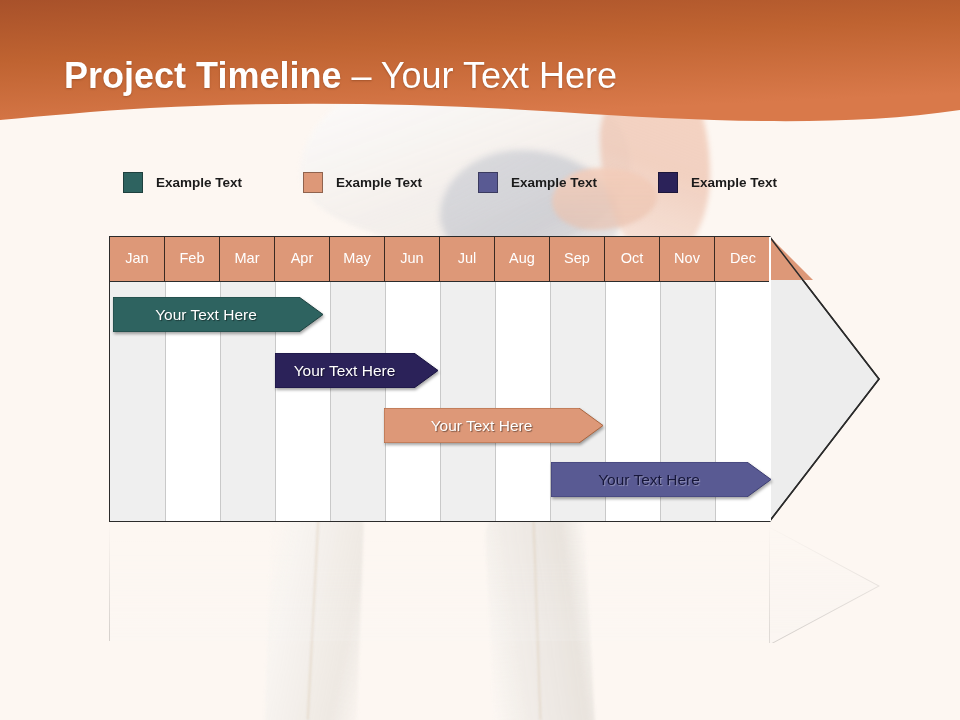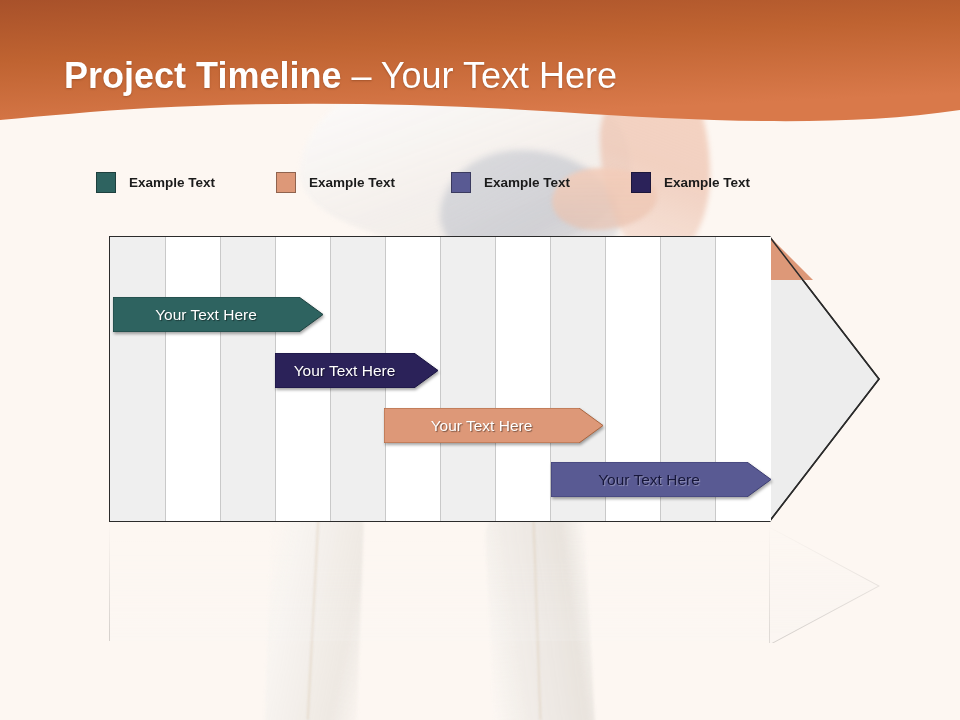--- a/index.html
+++ b/index.html
@@ -104,21 +104,21 @@
     color: #ffffff;
     white-space: nowrap;
     text-shadow: 0 1px 2px rgba(90,40,15,0.35);
   }
   .slide-title .t-bold { font-weight: bold; }
   .slide-title .t-light { font-weight: normal; }
 
   
   .legend {
     position: absolute;
-    left: 96px;
+    left: 123px;
     top: 170px;
     width: 720px;
     height: 24px;
   }
   .legend-item {
     position: absolute;
     top: 0;
     display: flex;
     align-items: center;
     height: 24px;
@@ -343,20 +343,34 @@
         <div class="col-sep" style="left:220px"></div>
         <div class="col-sep" style="left:275px"></div>
         <div class="col-sep" style="left:330px"></div>
         <div class="col-sep" style="left:385px"></div>
         <div class="col-sep" style="left:440px"></div>
         <div class="col-sep" style="left:495px"></div>
         <div class="col-sep" style="left:550px"></div>
         <div class="col-sep" style="left:605px"></div>
       </div>
 
+      <div class="head-row">
+        <div class="head-cell" style="left:0px;   width:55px">Jan</div>
+        <div class="head-cell" style="left:55px;  width:55px">Feb</div>
+        <div class="head-cell" style="left:110px; width:55px">Mar</div>
+        <div class="head-cell" style="left:165px; width:55px">Apr</div>
+        <div class="head-cell" style="left:220px; width:55px">May</div>
+        <div class="head-cell" style="left:275px; width:55px">Jun</div>
+        <div class="head-cell" style="left:330px; width:55px">Jul</div>
+        <div class="head-cell" style="left:385px; width:55px">Aug</div>
+        <div class="head-cell" style="left:440px; width:55px">Sep</div>
+        <div class="head-cell" style="left:495px; width:55px">Oct</div>
+        <div class="head-cell" style="left:550px; width:55px">Nov</div>
+        <div class="head-cell last" style="left:605px; width:56px">Dec</div>
+      </div>
     </div>
 
     <div class="bar" style="left:4px; top:61px; width:210px">
       <svg viewBox="0 0 210 35" preserveAspectRatio="none" aria-hidden="true">
         <path d="M0,0 L186,0 L210,17.5 L186,35 L0,35 Z" fill="#2e6360" stroke="#1d4240" stroke-width="1"></path>
       </svg>
     </div>
     <div class="bar-label light" style="left:4px; top:61px; width:186px; text-align:center">Your  Text Here</div>
 
     <div class="bar" style="left:166px; top:117px; width:163px">

